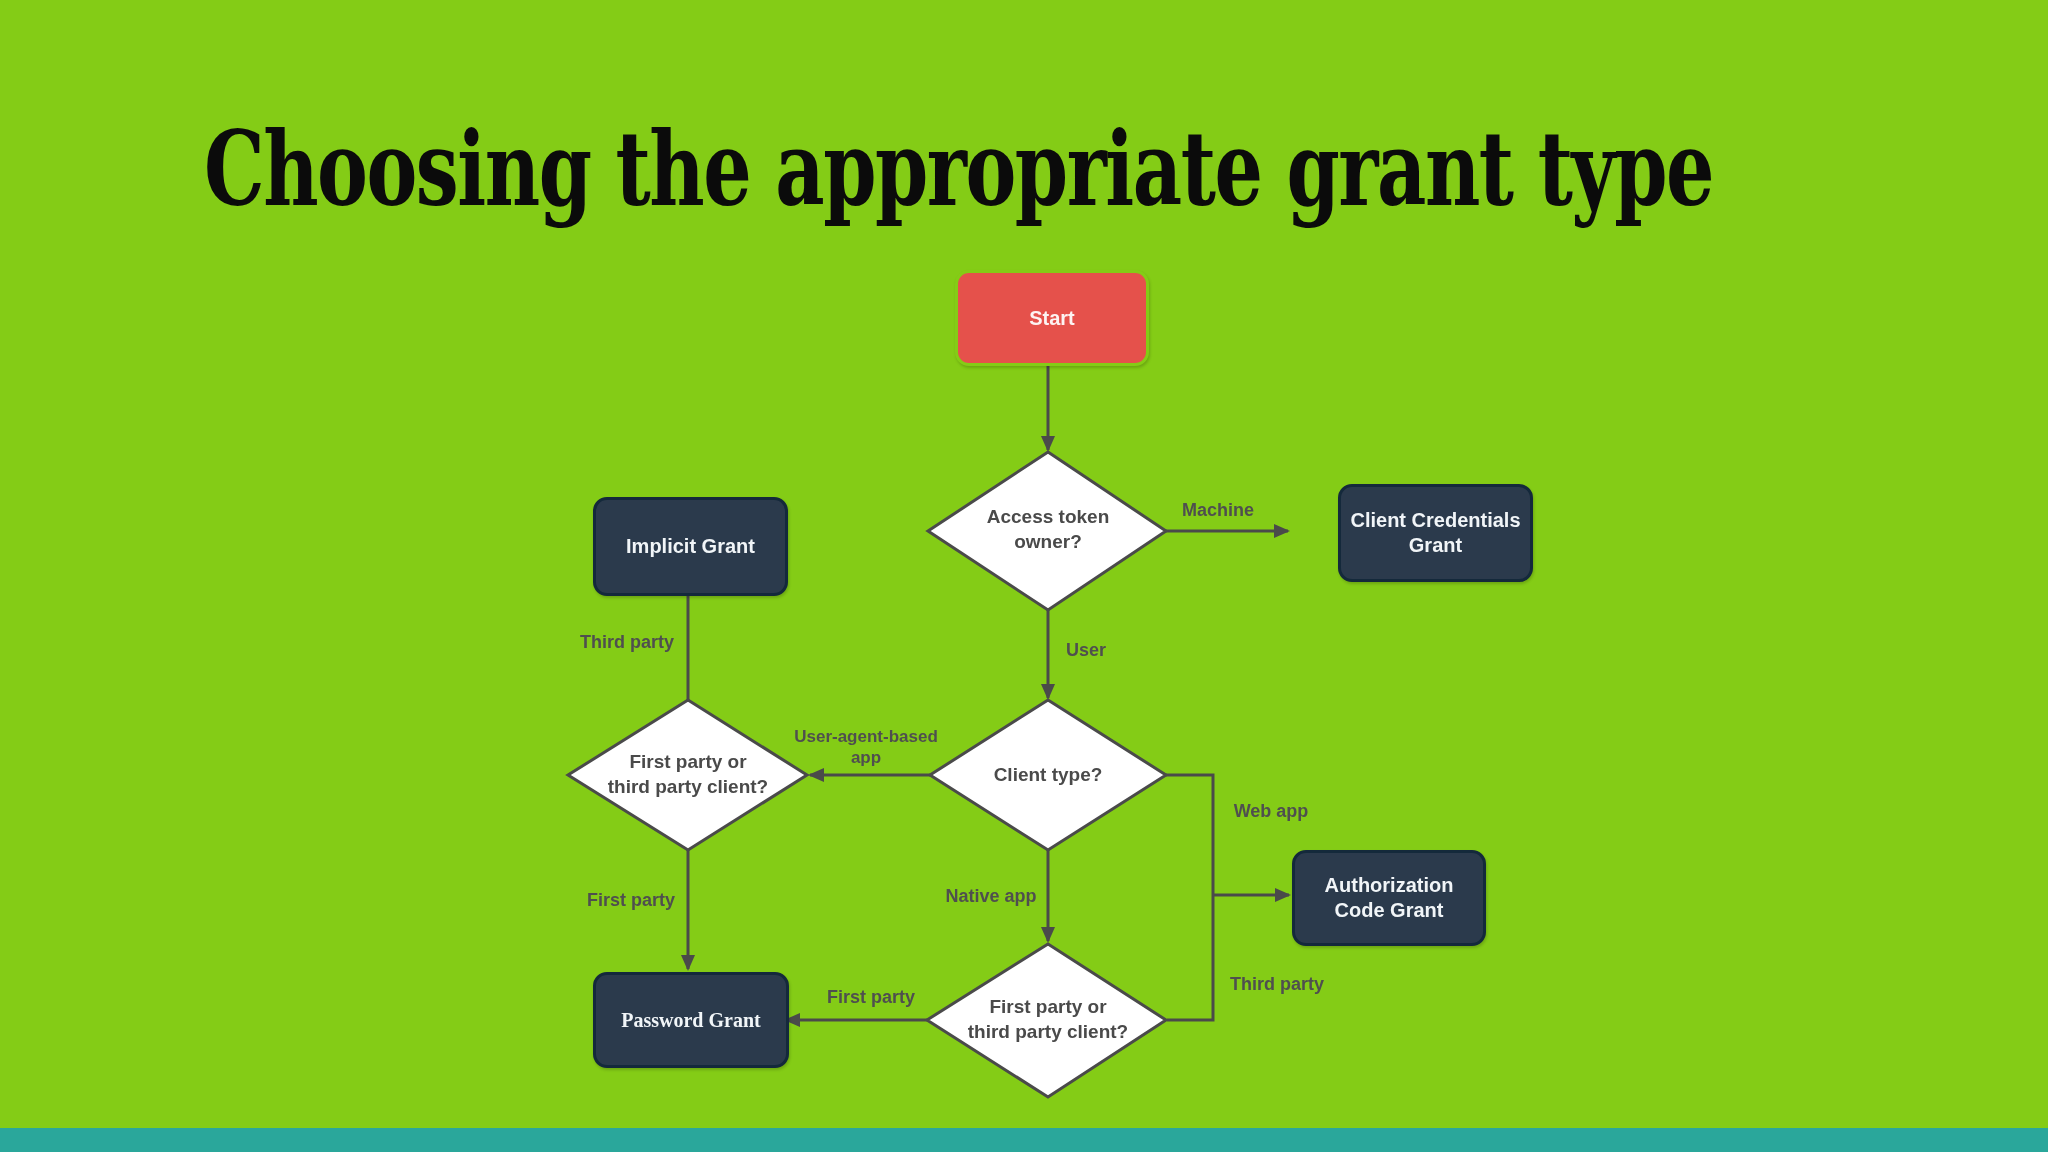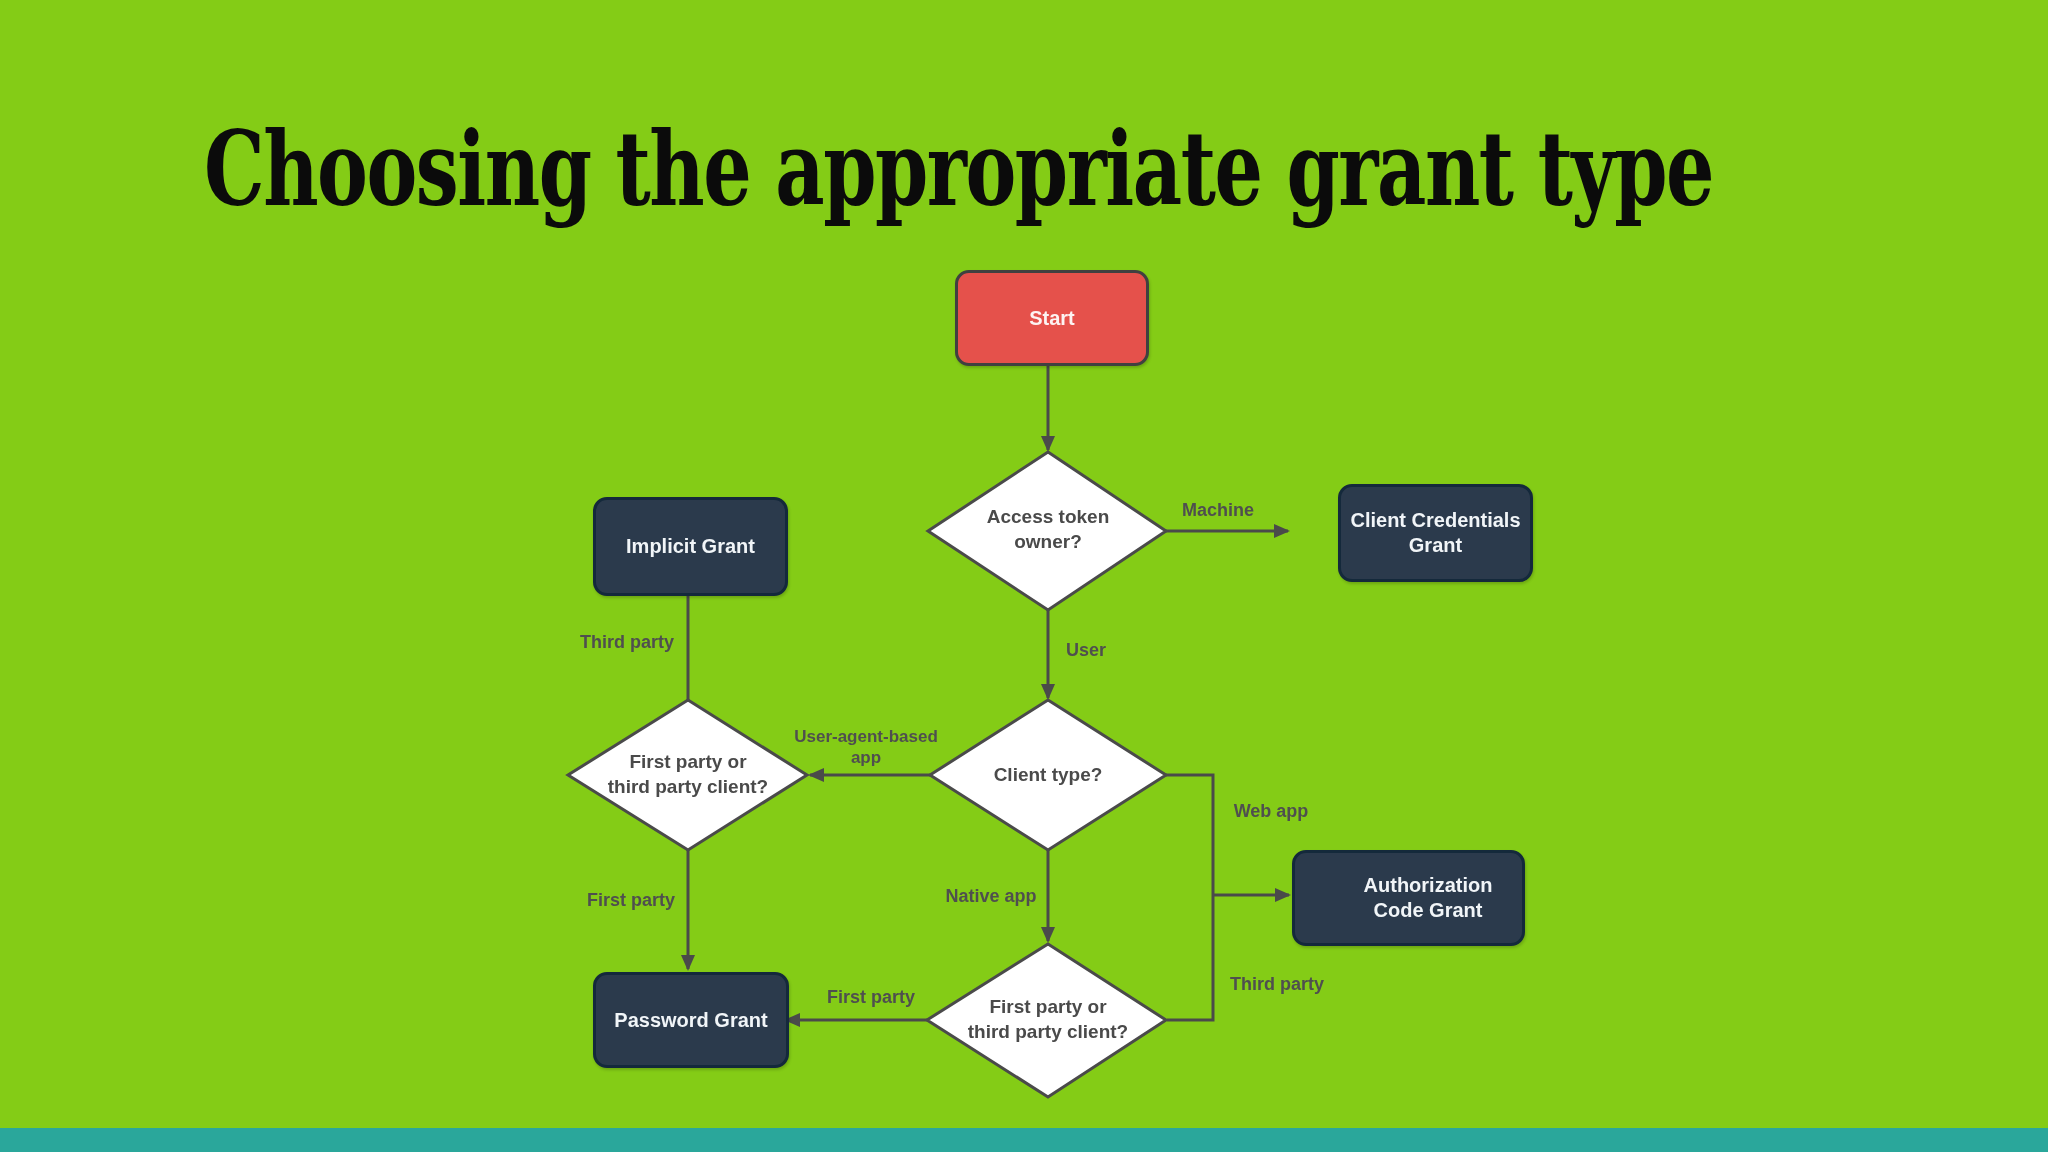--- a/index.html
+++ b/index.html
@@ -44,21 +44,21 @@
     text-align: center;
     border-radius: 14px;
     font-weight: 700;
     font-size: 20px;
     line-height: 1.25;
     white-space: pre-line;
     box-shadow: 1px 2px 3px rgba(0,0,0,0.18);
   }
   .node.start {
     background: #E5514B;
-    border: 3px solid #404040;
+    border: 3px solid #84cc16;
     color: #FDF3F2;
   }
   .node.grant {
     background: #2B3A4C;
     border: 3px solid #14293B;
     color: #F1F5F8;
   }
   .decision-label {
     position: absolute;
     display: flex;
@@ -126,24 +126,24 @@
     <polygon points="1048,944 1166,1020 1048,1097 927,1020" fill="#FFFFFF" stroke="#4A4A4A" stroke-width="3"></polygon>
   </svg>
 
   <div class="node start" style="left:955px; top:270px; width:188px; height:90px;">Start</div>
 
   <div class="node grant" style="left:593px; top:497px; width:189px; height:93px;">Implicit Grant</div>
 
   <div class="node grant" style="left:1338px; top:484px; width:189px; height:92px;">Client Credentials
 Grant</div>
 
-  <div class="node grant" style="left:1292px; top:850px; width:188px; height:90px;padding-left:39px;">Authorization
+  <div class="node grant" style="left:1292px; top:850px; width:188px; height:90px;">Authorization
 Code Grant</div>
 
-  <div class="node grant" style="left:593px; top:972px; width:190px; height:90px;">Password Grant</div>
+  <div class="node grant" style="left:593px; top:972px; width:190px; height:90px;font-family:Liberation Serif, serif;">Password Grant</div>
 
   <div class="decision-label" style="left:953px; top:490px; width:190px; height:80px;">Access token
 owner?</div>
 
   <div class="decision-label" style="left:953px; top:735px; width:190px; height:80px;text-align:center;">Client type?</div>
 
   <div class="decision-label" style="left:593px; top:735px; width:190px; height:80px;">First party or
 third party client?</div>
 
   <div class="decision-label" style="left:953px; top:980px; width:190px; height:80px;">First party or

